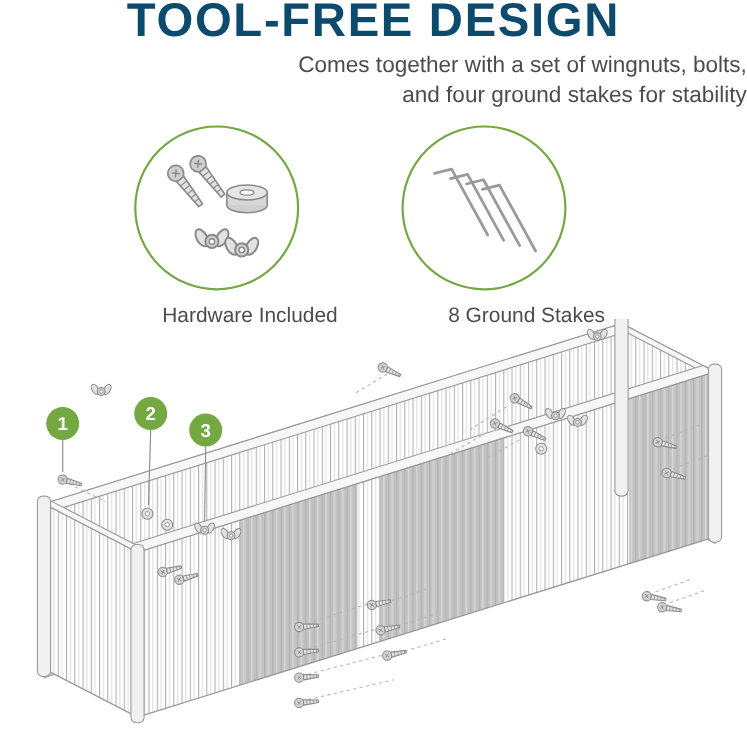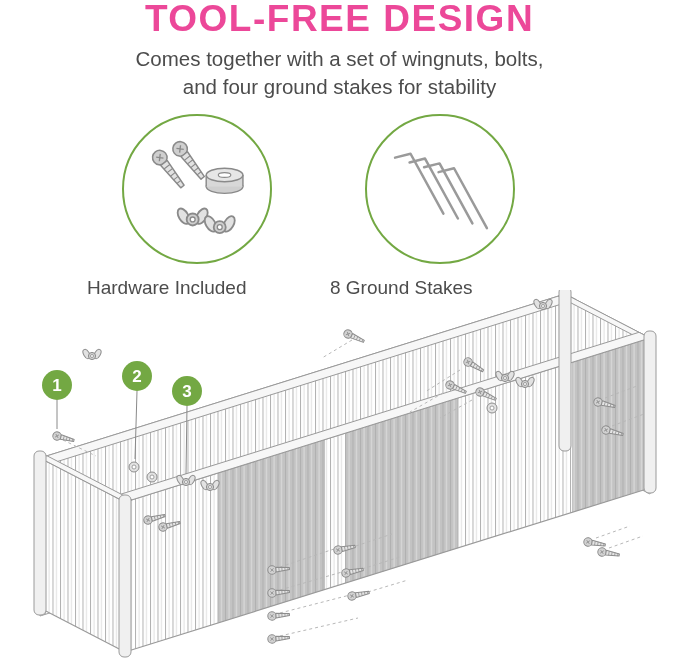--- a/index.html
+++ b/index.html
@@ -2,28 +2,28 @@
 <html><head>
 <meta charset="utf-8">
 <style>
   html, body { margin:0; padding:0; background:#ffffff; }
   .page {
     position:relative; width:679px; height:664px; background:#ffffff;
     font-family:"Liberation Sans", sans-serif; overflow:hidden;
   }
   .title {
     position:absolute; top:0; left:0; width:100%; margin:0;
-    text-align:center; font-size:37px; font-weight:700; letter-spacing:1.5px;
-    color:#ec4899; line-height:38px;
+    text-align:center; font-size:43px; font-weight:700; letter-spacing:1.5px;
+    color:#0c4a6e; line-height:38px;
   }
   .subtitle {
     position:absolute; top:45px; left:0; width:100%; margin:0;
-    text-align:center; font-size:20.5px; line-height:28px; color:#4C4C4C;
-  }
-  .feature { position:absolute; top:114px; width:220px; text-align:left; }
+    text-align:right; font-size:20.5px; line-height:28px; color:#4C4C4C;
+  }
+  .feature { position:absolute; top:114px; width:220px; text-align:right; }
   .feature.hardware { left:87px; }
   .feature.stakes   { left:330px; }
   .feature-circle {
     width:150px; height:150px; margin:0 auto; box-sizing:border-box;
     border:2.5px solid #73A843; border-radius:50%;
     display:flex; align-items:center; justify-content:center; background:#fff;
   }
   .feature-label { margin-top:13px; font-size:19px; color:#4C4C4C; }
   .illustration { position:absolute; top:290px; left:0; width:679px; height:374px; }
   .bed-svg { position:absolute; top:0; left:0; width:679px; height:374px; }

